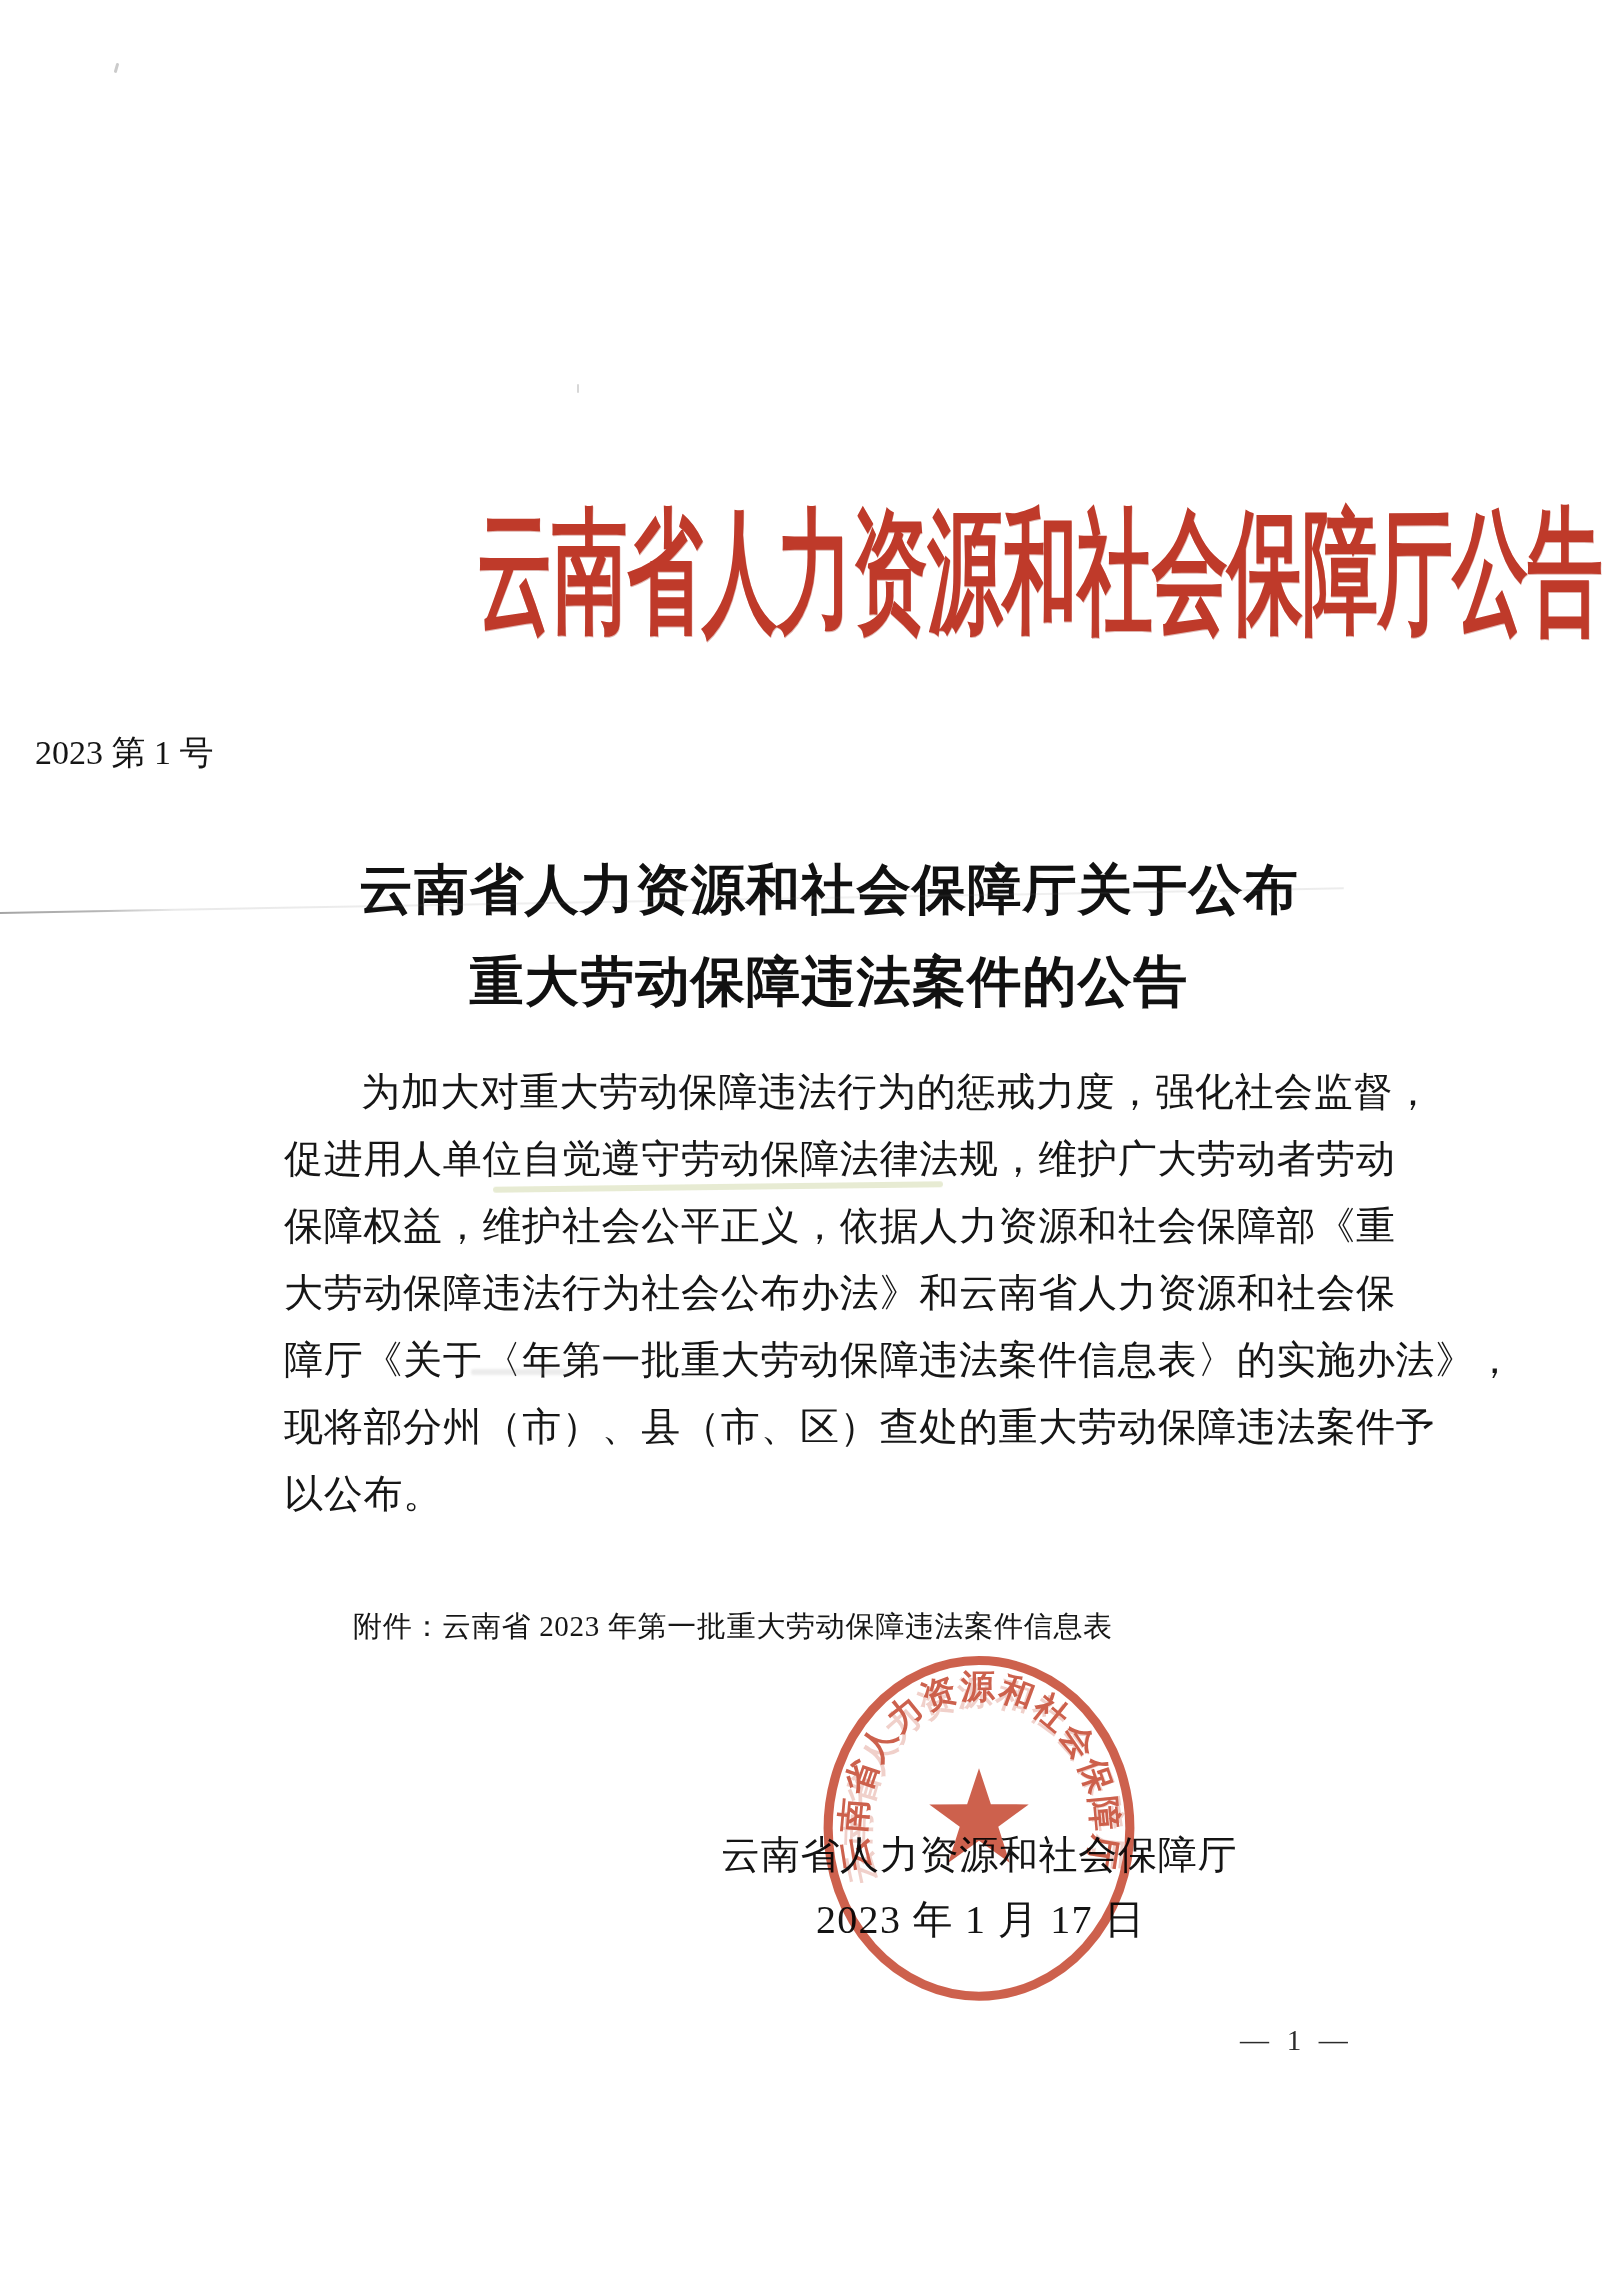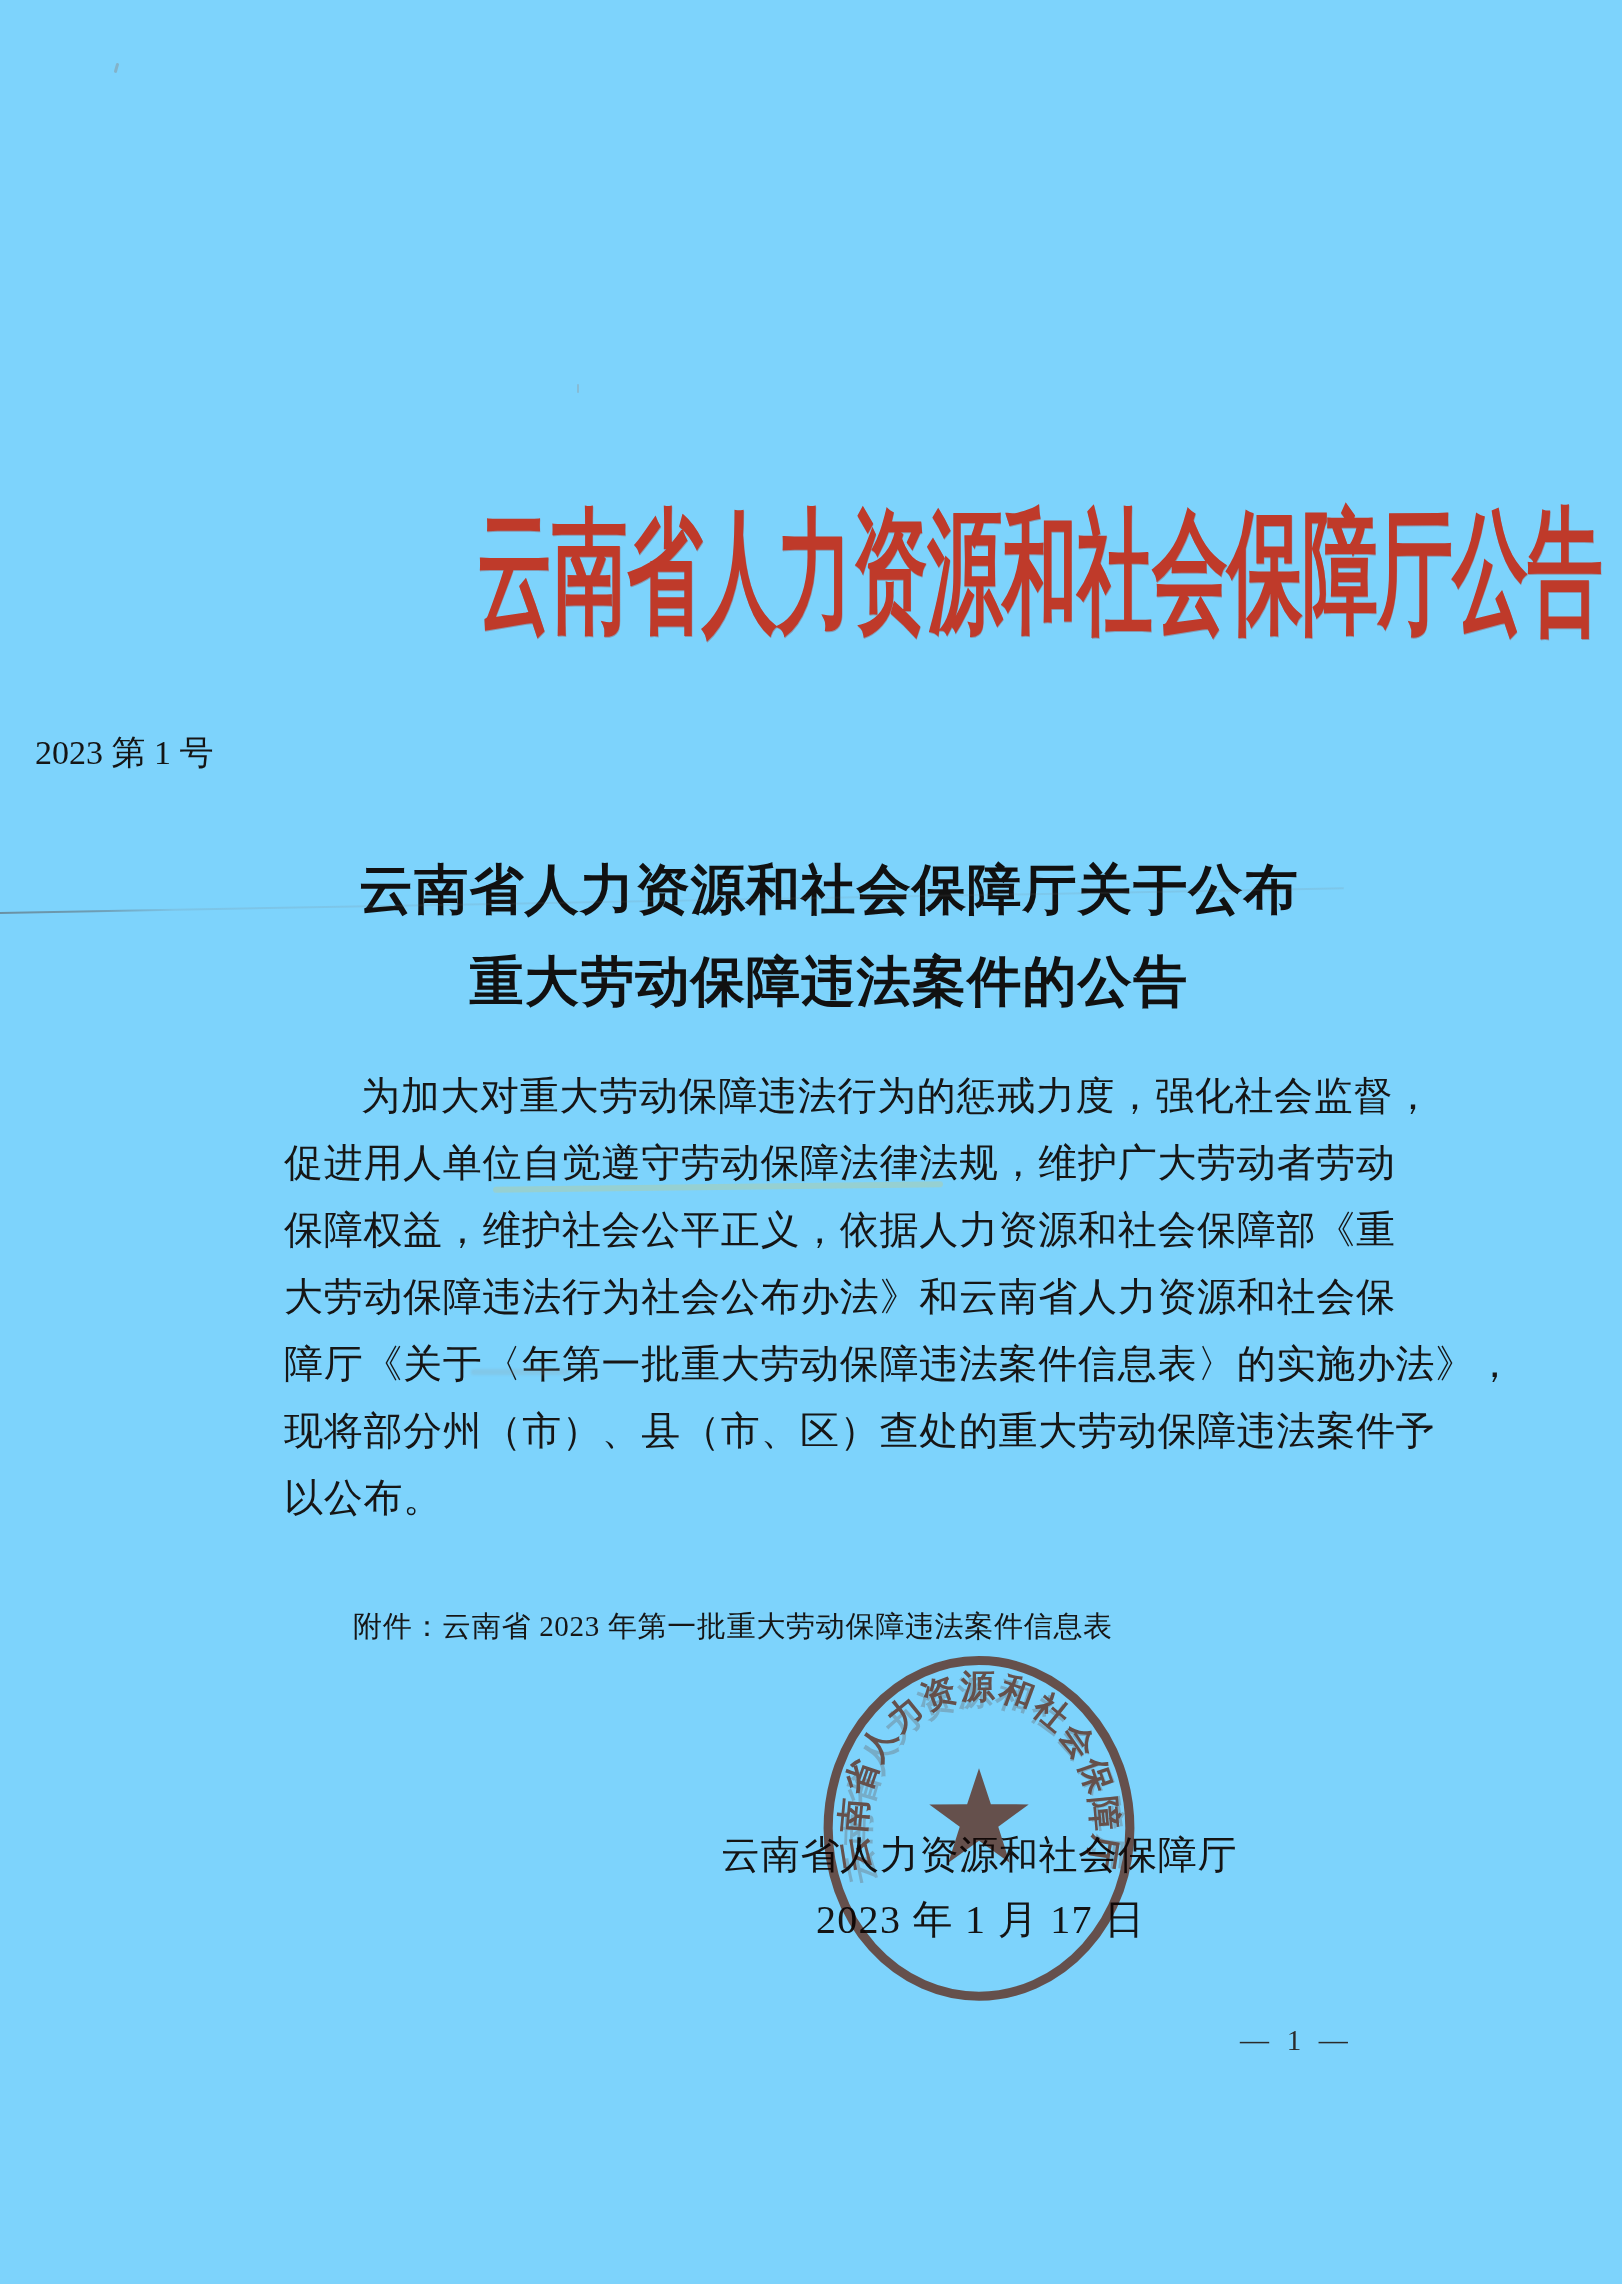--- a/index.html
+++ b/index.html
@@ -1,19 +1,19 @@
 <!DOCTYPE html>
 <html style="font-size:10.4px"><head>
 <meta charset="utf-8">
 <style>
   html,body{margin:0;padding:0;background:#e8e8e8;}
   .page{
     position:relative;
     width:1623px;height:2284px;
-    background:#7dd3fc;
+    background:#ffffff;
     overflow:hidden;
     font-family:"Liberation Serif","DejaVu Serif",serif;
     color:#1c1c1c;
   }
   #doc{position:absolute;left:35px;top:0;width:1588px;height:2284px;}
 
   .red-title{
     position:absolute;left:0;top:500px;width:100%;
     text-align:center;white-space:nowrap;
   }
@@ -38,21 +38,21 @@
     font-size:54px;line-height:65px;letter-spacing:1.3px;
     color:#111;white-space:nowrap;
   }
   .heading.l1{top:858px;}
   .heading.l2{top:950px;}
 
   .body-text{
     position:absolute;left:249px;top:1062px;width:1109px;
     font-size:39px;line-height:67px;color:#161616;
   }
-  .body-text .bline{white-space:nowrap;letter-spacing:0.7px;}
+  .body-text .bline{white-space:nowrap;letter-spacing:0.7px;font-family:Liberation Mono, monospace;}
   .body-text .bline.indent{text-indent:77px;}
 
   .attachment{
     position:absolute;left:249px;top:1600px;width:1149px;
     font-size:29px;line-height:52px;letter-spacing:0.7px;
     text-indent:69px;white-space:nowrap;color:#161616;
   }
 
   .signature{
     position:absolute;left:686px;top:1831px;

